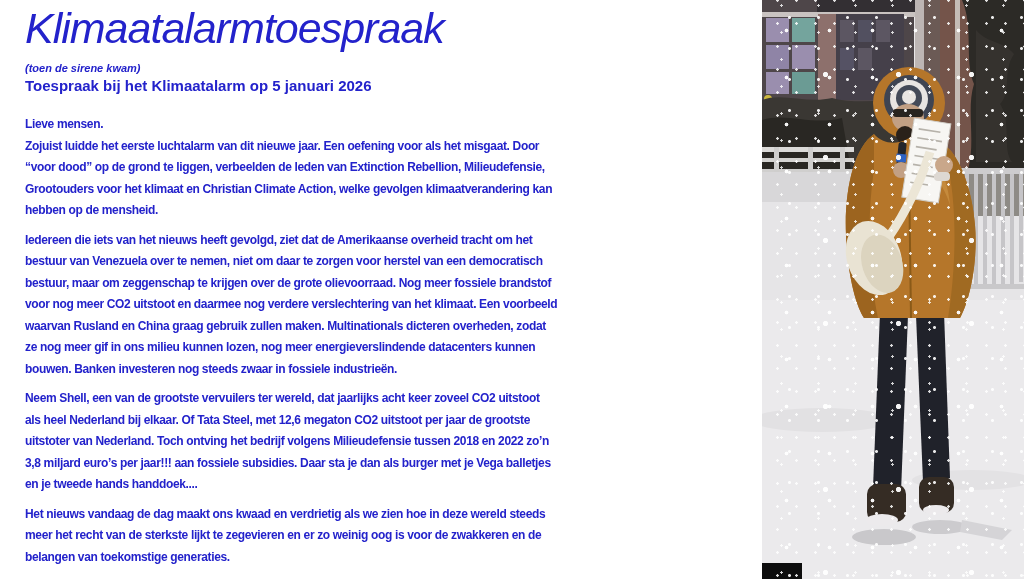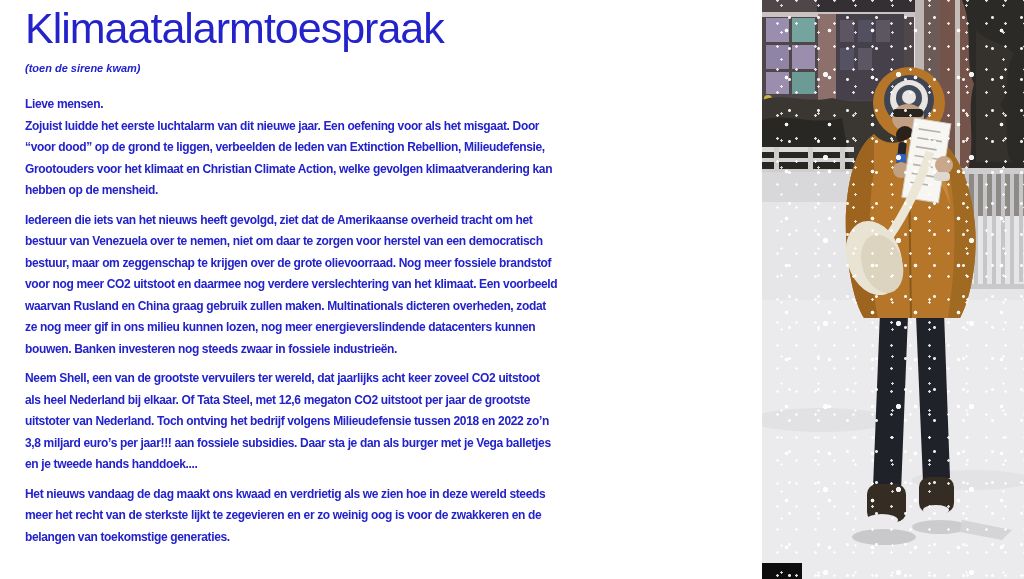--- a/index.html
+++ b/index.html
@@ -1,21 +1,21 @@
 <!DOCTYPE html>
 <html><head>
 <meta charset="utf-8">
 <style>
   html,body { margin:0; padding:0; background:#fff; }
   .page {
     position:relative; width:1024px; height:579px; background:#ffffff;
     overflow:hidden; font-family:"Liberation Sans", sans-serif;
   }
   .content { position:absolute; left:25px; top:6px; width:737px; color:#2322cb; }
-  .title { margin:0; font-size:43px; font-weight:400; letter-spacing:-1px; line-height:1.05; }
+  .title { margin:0; font-size:43px; font-weight:400; letter-spacing:-1px; line-height:1.05;font-style:italic; }
   .subtitle { font-style:italic; font-weight:700; font-size:11px; margin-top:11px; }
   .dateline { font-weight:700; font-size:15px; margin-top:3px; }
   .para {
     font-weight:700; font-size:12px; line-height:21.5px; letter-spacing:-0.35px;
     white-space:pre-line; margin:8px 0 0 0;
   }
   .para.first { margin-top:20px; }
   .photo { position:absolute; left:762px; top:0; width:262px; height:579px; }
   .photo svg { display:block; width:262px; height:579px; }
   .snow {
@@ -31,20 +31,21 @@
   }
 </style>
 </head>
 <body>
 
 <div class="page">
 
   <div class="content">
     <h1 class="title">Klimaatalarmtoespraak</h1>
     <div class="subtitle">(toen de sirene kwam)</div>
+    <div class="dateline">Toespraak bij het Klimaatalarm op 5 januari 2026</div>
     <p class="para first">Lieve mensen.
 Zojuist luidde het eerste luchtalarm van dit nieuwe jaar. Een oefening voor als het misgaat. Door
 “voor dood” op de grond te liggen, verbeelden de leden van Extinction Rebellion, Milieudefensie,
 Grootouders voor het klimaat en Christian Climate Action, welke gevolgen klimaatverandering kan
 hebben op de mensheid.</p>
     <p class="para">Iedereen die iets van het nieuws heeft gevolgd, ziet dat de Amerikaanse overheid tracht om het
 bestuur van Venezuela over te nemen, niet om daar te zorgen voor herstel van een democratisch
 bestuur, maar om zeggenschap te krijgen over de grote olievoorraad. Nog meer fossiele brandstof
 voor nog meer CO2 uitstoot en daarmee nog verdere verslechtering van het klimaat. Een voorbeeld
 waarvan Rusland en China graag gebruik zullen maken. Multinationals dicteren overheden, zodat

